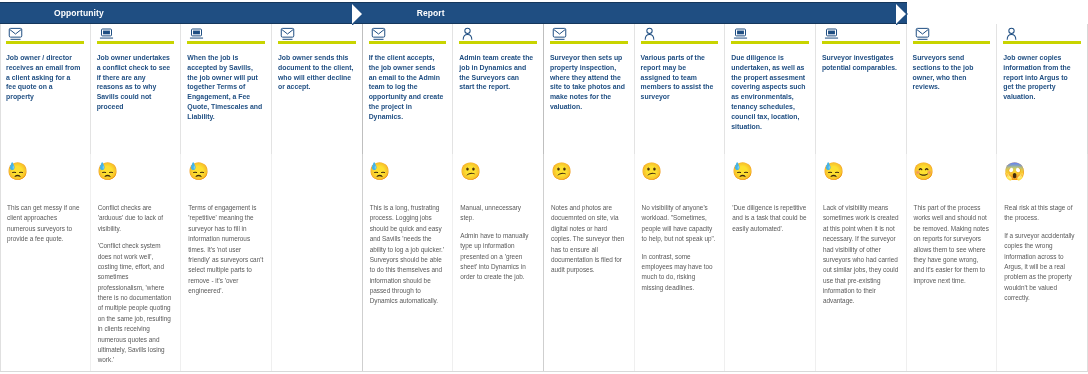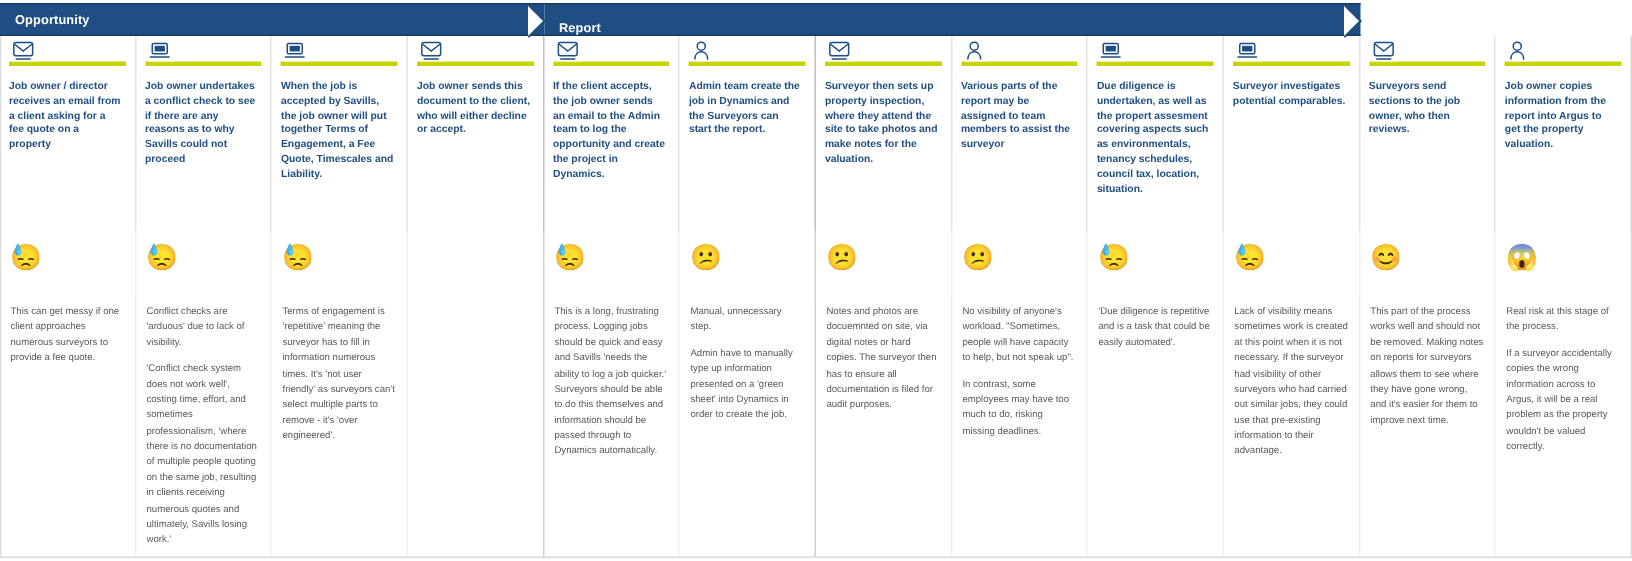--- a/index.html
+++ b/index.html
@@ -40,20 +40,21 @@
     border-top: 1px solid #15375c;
     border-bottom: 1px solid #15375c;
   }
   .phase-label {
     color: #ffffff;
     font-size: 8.5px;
     font-weight: bold;
     padding-left: 10px;
     letter-spacing: 0.1px;
     white-space: nowrap;
+    margin-left: 44px;
   }
   .phase .chev {
     position: absolute;
     right: -1px;
     top: 0;
     width: 12px;
     height: 22px;
     z-index: 3;
   }
 
@@ -186,21 +187,21 @@
   <div class="left-rule"></div>
 
   <div class="phase-row">
       <div class="phase" style="width: 362.667px; background: rgb(31, 78, 130);">
         <span class="phase-label" style="color: rgb(255, 255, 255);">Opportunity</span>
         <span class="chev"><svg width="12" height="22" viewBox="0 0 12 22">
             <path d="M0 0 L11 11 L0 22 Z" fill="#ffffff"></path>
             <path d="M0 0 L11 11 L0 22" fill="none" stroke="#1f4e82" stroke-width="1.4"></path>
           </svg></span>
       </div>
-      <div class="phase" style="width: 544px; background: rgb(31, 78, 130); align-items: flex-end;">
+      <div class="phase" style="width: 544px; background: rgb(31, 78, 130);">
         <span class="phase-label" style="color: rgb(255, 255, 255);">Report</span>
         <span class="chev"><svg width="12" height="22" viewBox="0 0 12 22">
             <path d="M0 0 L11 11 L0 22 Z" fill="#ffffff"></path>
             <path d="M0 0 L11 11 L0 22" fill="none" stroke="#1f4e82" stroke-width="1.4"></path>
           </svg></span>
       </div>
     </div>
 
   <div class="steps-row">
       <div class="step-col" style="width: 90.6667px;">

